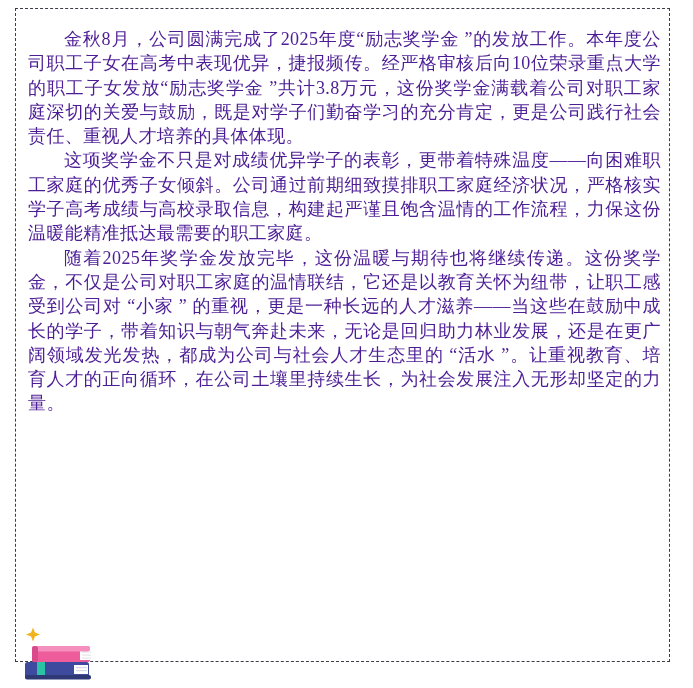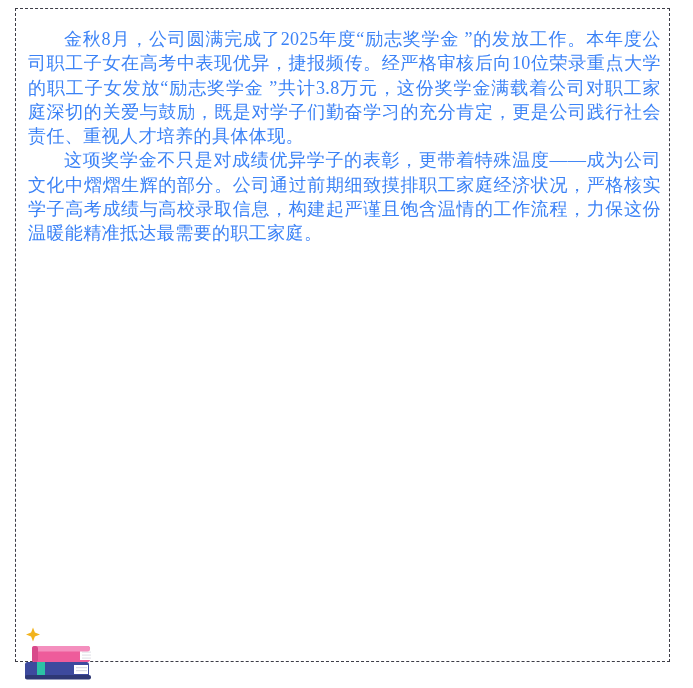--- a/index.html
+++ b/index.html
@@ -23,21 +23,21 @@
     height: 654px;
     border: 1px dashed #3c3c46;
     box-sizing: border-box;
     background: transparent;
   }
   .content {
     position: absolute;
     left: 28px;
     top: 27px;
     width: 633px;
-    color: #3b82f6;
+    color: #4c1d95;
     font-size: 18px;
     line-height: 24.3px;
     letter-spacing: 0.4px;
     text-align: justify;
   }
   .content p {
     margin: 0;
     padding: 0;
     text-indent: 2em;
   }
@@ -52,21 +52,22 @@
 </style>
 </head>
 <body>
 
 <div class="page">
 
   <div class="border-frame"></div>
 
   <div class="content">
     <p>金秋8月，公司圆满完成了2025年度“励志奖学金 ”的发放工作。本年度公司职工子女在高考中表现优异，捷报频传。经严格审核后向10位荣录重点大学的职工子女发放“励志奖学金 ”共计3.8万元，这份奖学金满载着公司对职工家庭深切的关爱与鼓励，既是对学子们勤奋学习的充分肯定，更是公司践行社会责任、重视人才培养的具体体现。</p>
-    <p>这项奖学金不只是对成绩优异学子的表彰，更带着特殊温度——成为公司文化中熠熠生辉的部分。公司通过前期细致摸排职工家庭经济状况，严格核实学子高考成绩与高校录取信息，构建起严谨且饱含温情的工作流程，力保这份温暖能精准抵达最需要的职工家庭。</p>
+    <p>这项奖学金不只是对成绩优异学子的表彰，更带着特殊温度——向困难职工家庭的优秀子女倾斜。公司通过前期细致摸排职工家庭经济状况，严格核实学子高考成绩与高校录取信息，构建起严谨且饱含温情的工作流程，力保这份温暖能精准抵达最需要的职工家庭。</p>
+    <p>随着2025年奖学金发放完毕，这份温暖与期待也将继续传递。这份奖学金，不仅是公司对职工家庭的温情联结，它还是以教育关怀为纽带，让职工感受到公司对 “小家 ” 的重视，更是一种长远的人才滋养——当这些在鼓励中成长的学子，带着知识与朝气奔赴未来，无论是回归助力林业发展，还是在更广阔领域发光发热，都成为公司与社会人才生态里的 “活水 ”。让重视教育、培育人才的正向循环，在公司土壤里持续生长，为社会发展注入无形却坚定的力量。</p>
   </div>
 
   <svg class="books-decor" viewBox="0 0 78 60" xmlns="http://www.w3.org/2000/svg">
 
     <g>
       <path d="M9 1.5 L10.9 6.6 L16 8.5 L10.9 10.4 L9 15.5 L7.1 10.4 L2 8.5 L7.1 6.6 Z" fill="#f2b31d"></path>
     </g>
 
     <g>
       <rect x="1" y="36" width="64" height="17" rx="2.5" fill="#3d4a9e"></rect>

